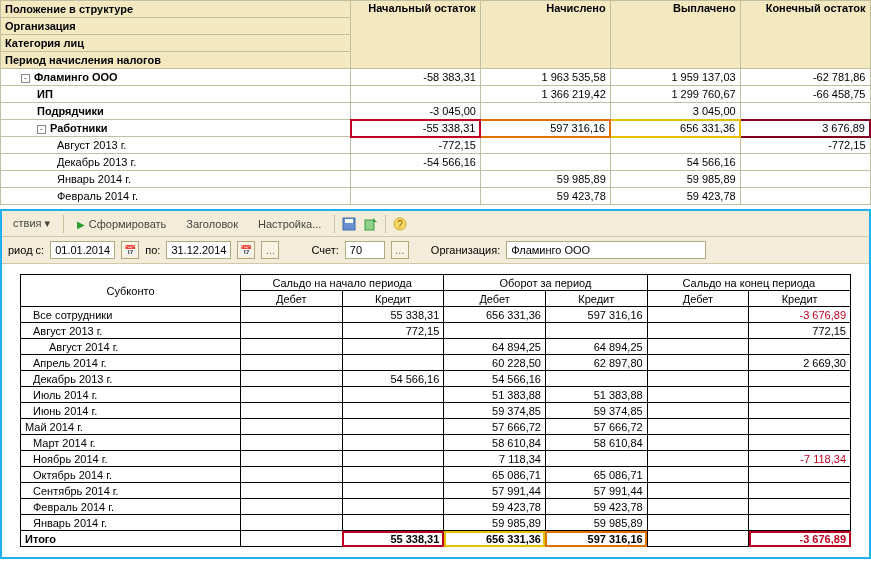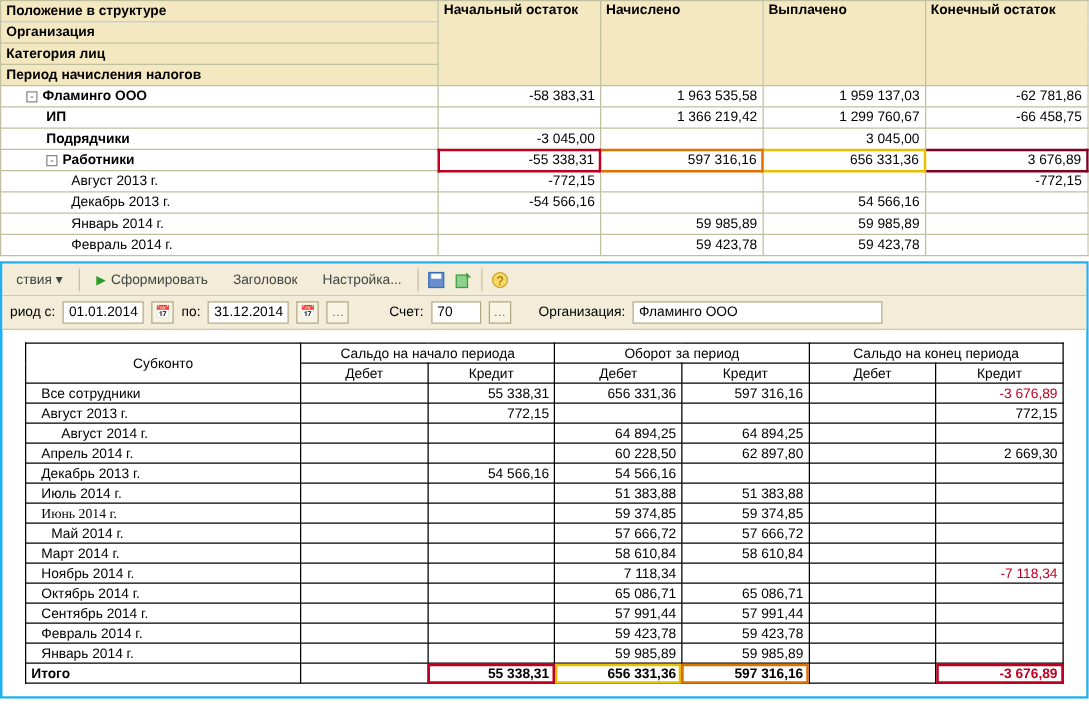--- a/index.html
+++ b/index.html
@@ -7,21 +7,21 @@
     margin: 0;
     font-family: Arial, sans-serif;
     font-size: 11px;
     background: #fff;
     width: 871px;
   }
   
   .top-area { background: #fff; }
   table.tree { border-collapse: collapse; width: 100%; table-layout: fixed; }
   table.tree td { border: 1px solid #c0c0a0; padding: 1px 4px; height: 17px; white-space: nowrap; overflow: hidden; margin-top: 24px; }
-  table.tree .hdr { background: #f3e8c0; font-weight: bold; }
+  table.tree .hdr { background: #f3e8c0; font-weight: bold; text-align: right; }
   table.tree .hdr-label { background: #f3e8c0; font-weight: bold; }
   table.tree .num { text-align: right; }
   .tree-toggle { display:inline-block; width:9px; height:9px; border:1px solid #888; line-height:7px; font-size:9px; text-align:center; margin-right:4px; color:#555; vertical-align:middle;}
   .indent1 { padding-left: 20px !important; }
   .indent2 { padding-left: 36px !important; }
   .indent3 { padding-left: 56px !important; }
   .box-red    { border: 2px solid #c00020 !important; }
   .box-orange { border: 2px solid #e07000 !important; }
   .box-yellow { border: 2px solid #e8c000 !important; }
   .box-dark   { border: 2px solid #800020 !important; }
@@ -262,30 +262,30 @@
           <tr>
             <td style="padding-left: 12px;">Июль 2014 г.</td>
             <td class="num"></td>
             <td class="num"></td>
             <td class="num">51 383,88</td>
             <td class="num">51 383,88</td>
             <td class="num"></td>
             <td class="num"></td>
           </tr>
           <tr>
-            <td style="padding-left: 12px; font-family: Liberation Serif, serif;">Июнь 2014 г.</td>
+            <td style="padding-left: 12px;">Июнь 2014 г.</td>
             <td class="num"></td>
             <td class="num"></td>
             <td class="num">59 374,85</td>
             <td class="num">59 374,85</td>
             <td class="num"></td>
             <td class="num"></td>
           </tr>
           <tr>
-            <td style="padding-left: 20px;">Май 2014 г.</td>
+            <td style="padding-left: 4px;">Май 2014 г.</td>
             <td class="num"></td>
             <td class="num"></td>
             <td class="num">57 666,72</td>
             <td class="num">57 666,72</td>
             <td class="num"></td>
             <td class="num"></td>
           </tr>
           <tr>
             <td style="padding-left: 12px;">Март 2014 г.</td>
             <td class="num"></td>

